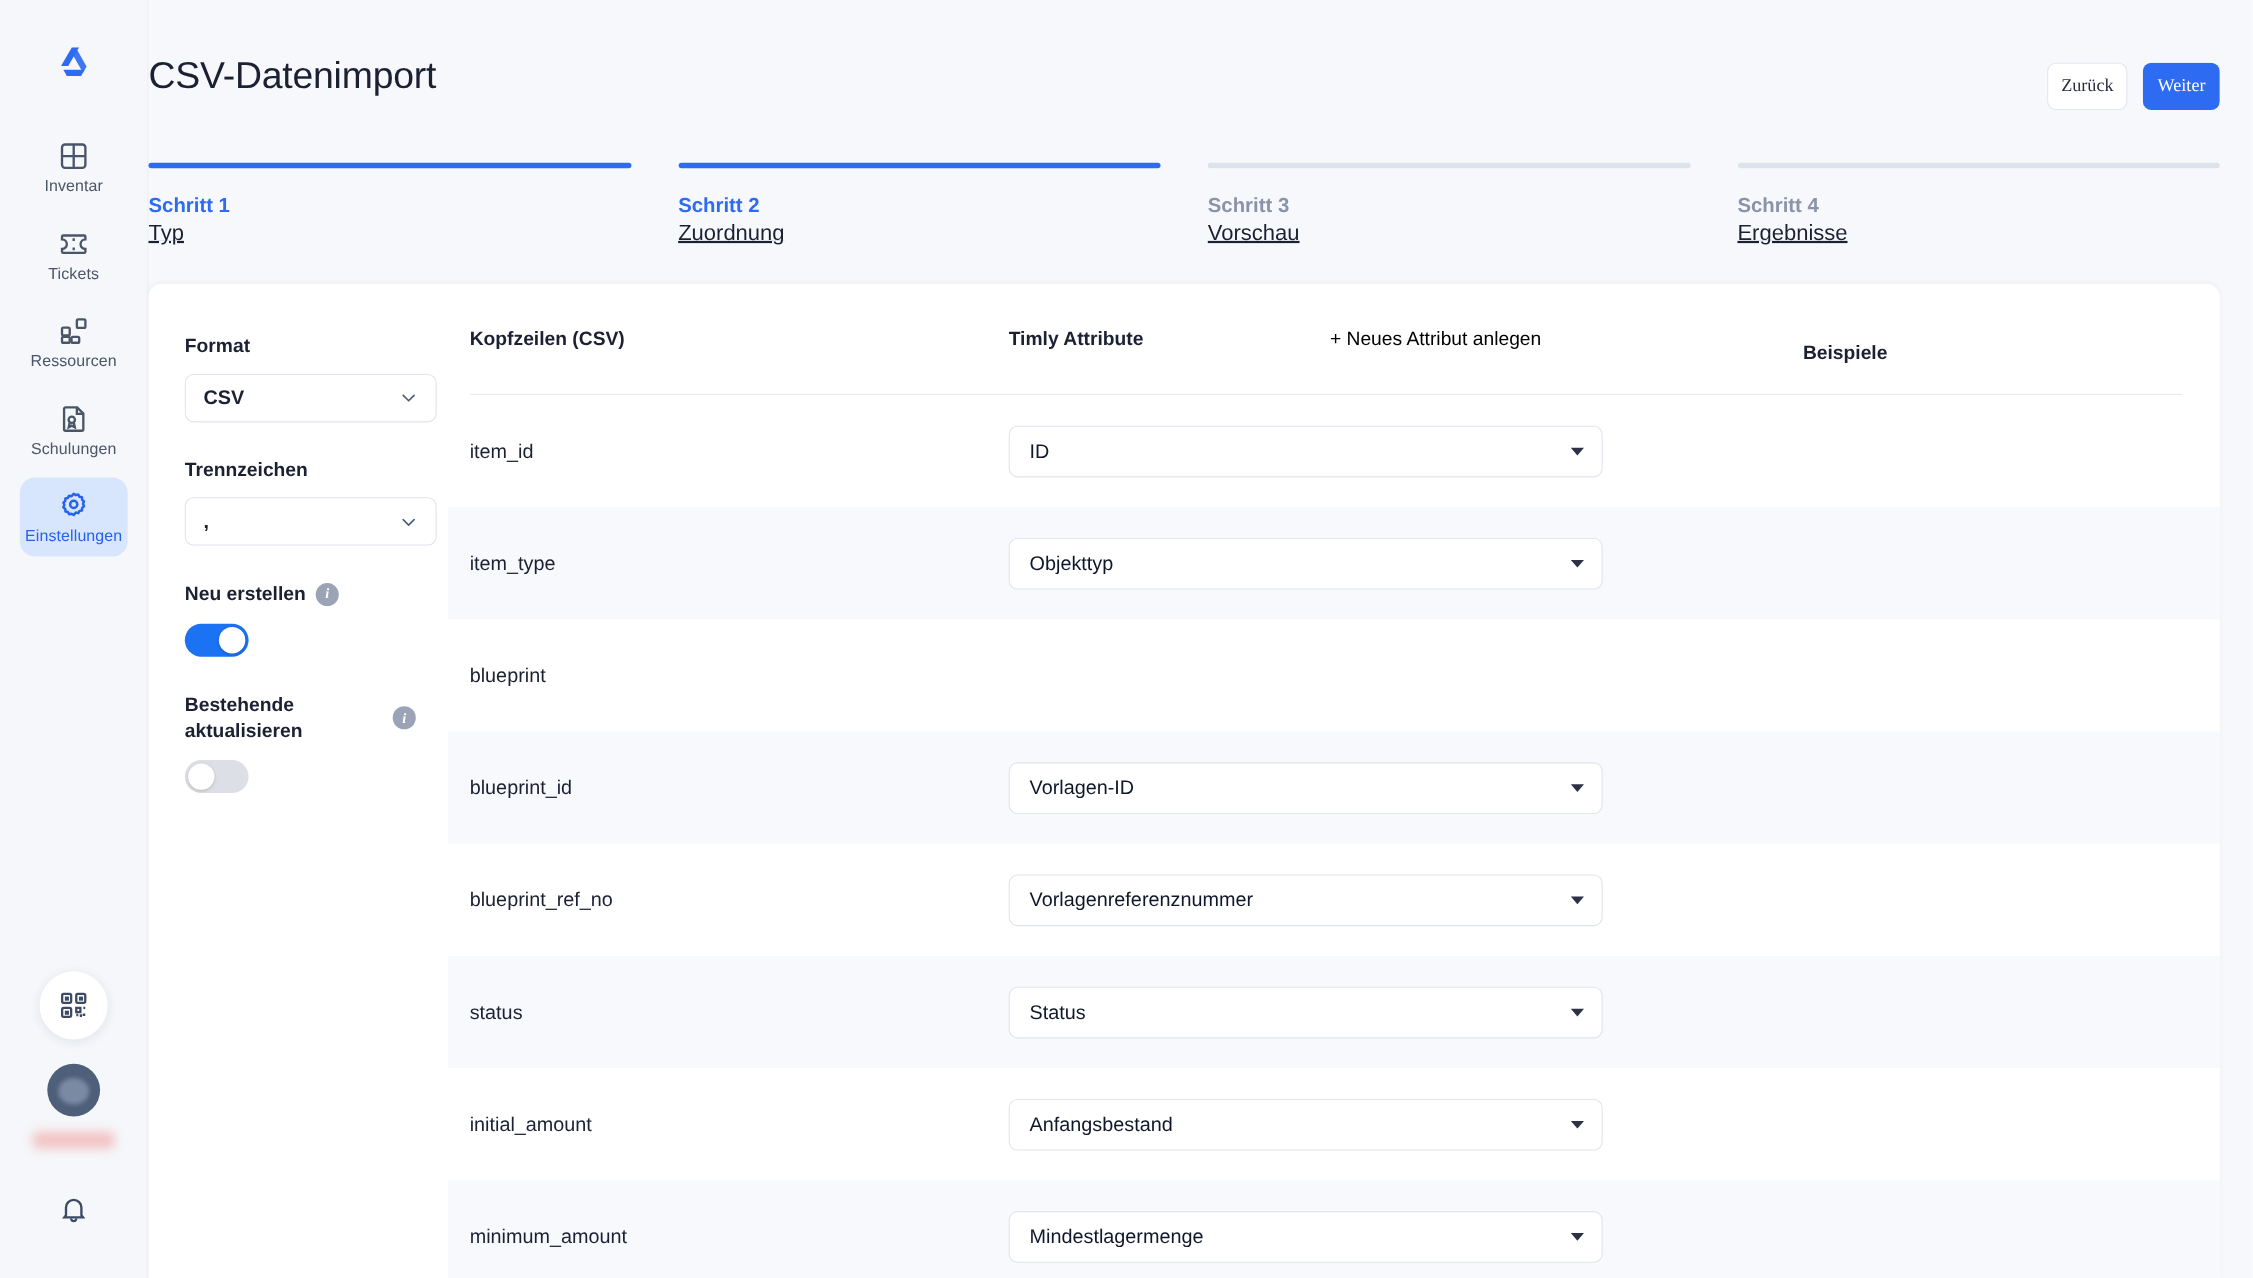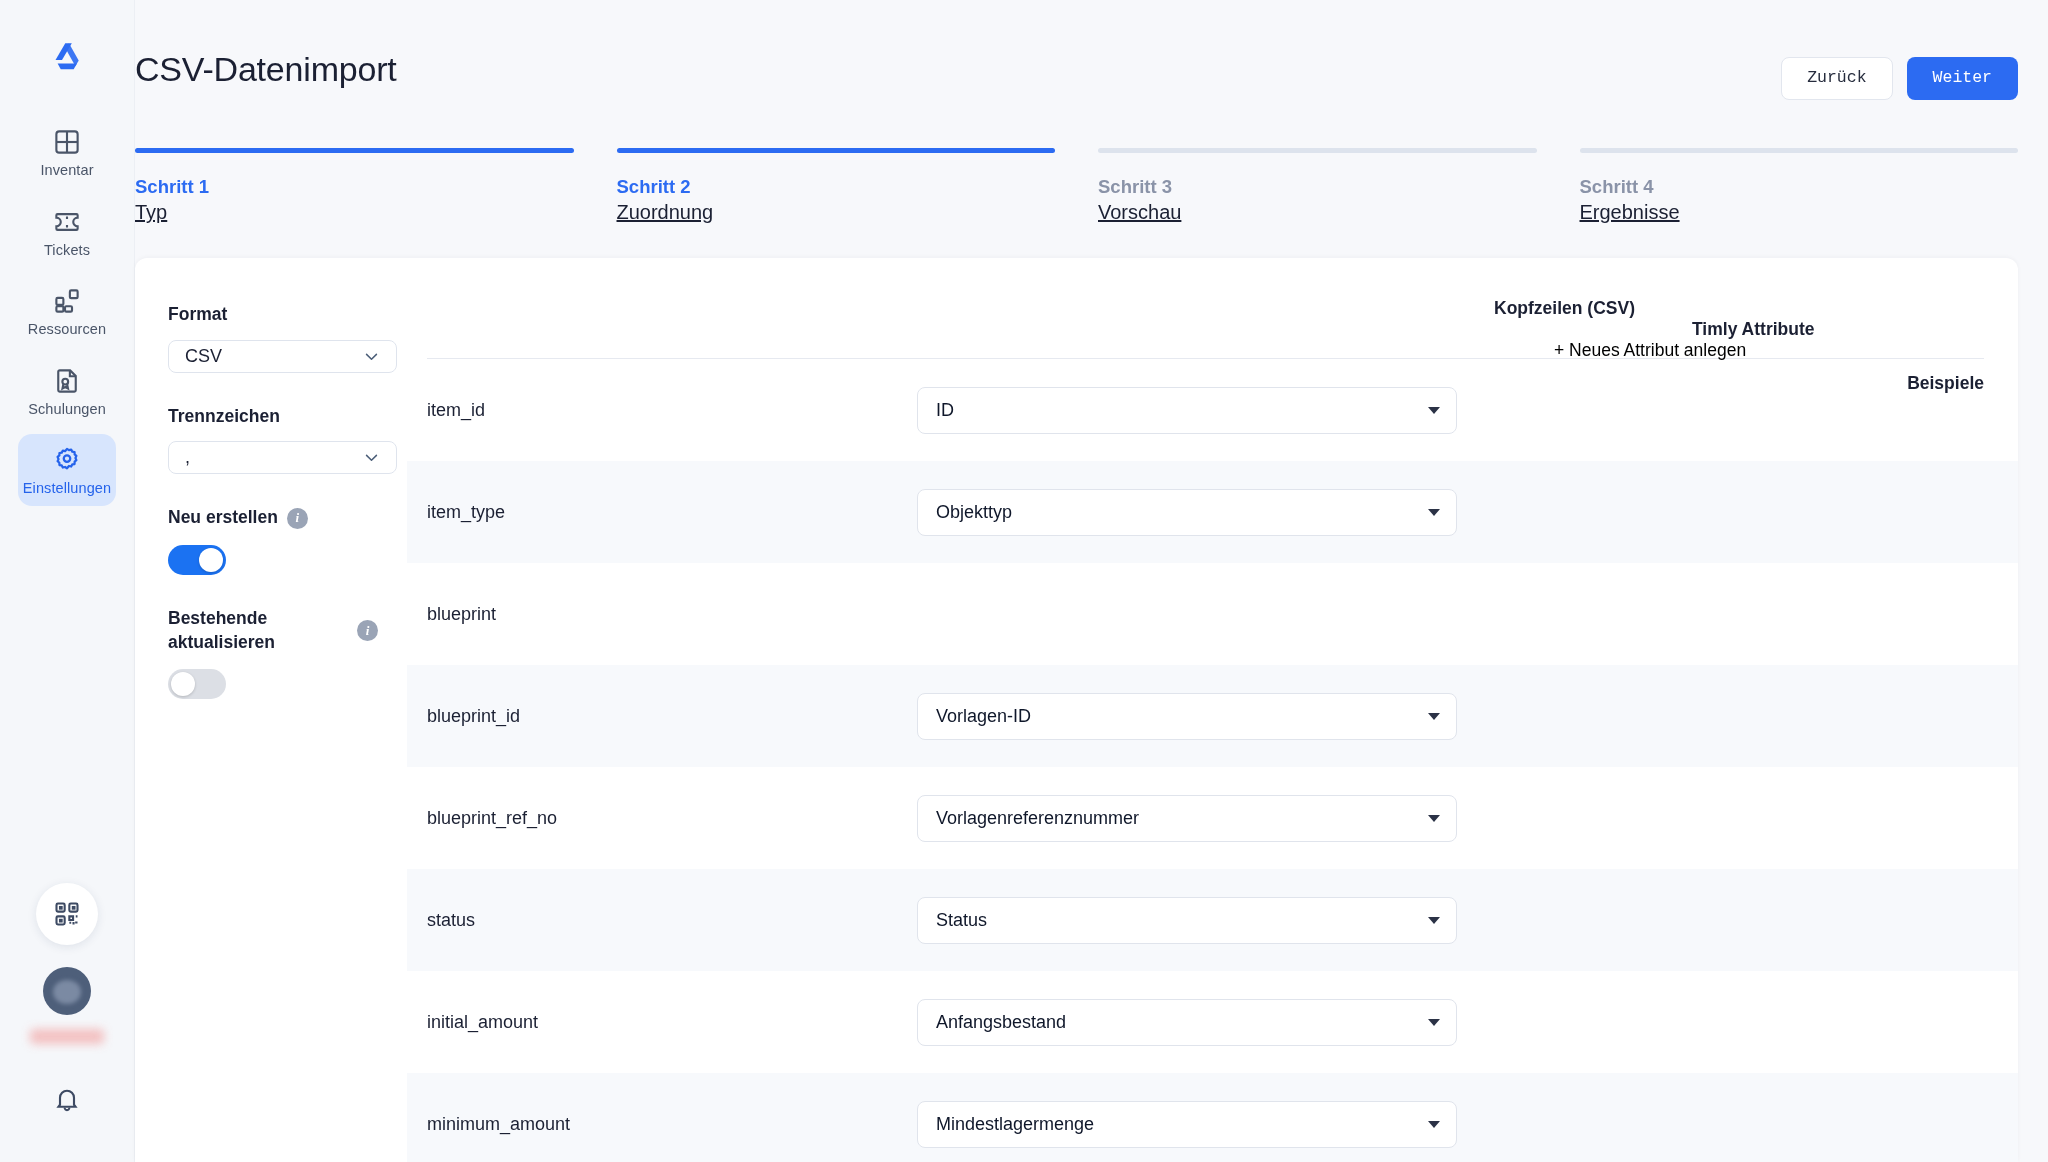--- a/index.html
+++ b/index.html
@@ -104,24 +104,24 @@
     font-weight: 400;
     color: #1b2033;
     letter-spacing: -.2px;
   }
   #header-actions {
     position: absolute;
     right: 30px; top: 57px;
     display: flex; gap: 14px;
   }
   .btn {
-    font-family: Liberation Mono, monospace;
+    font-family: Liberation Serif, serif;
     font-size: 16.5px;
     border-radius: 8px;
-    padding: 12px 25px;
+    padding: 12px 12px;
     cursor: pointer;
     border: 1px solid transparent;
     line-height: 1;
   }
   .btn-secondary {
     background: #ffffff;
     color: #262c3d;
     border-color: #e2e6ee;
   }
   .btn-primary {
@@ -181,28 +181,29 @@
   }
   .field-label {
     font-size: 17.5px;
     font-weight: 700;
     color: #1b2033;
     line-height: 1.35;
   }
   .select-box {
     margin-top: 13px;
     width: 229px;
-    height: 33px;
+    height: 44px;
     border: 1px solid #dfe4ed;
     border-radius: 8px;
     background: #fff;
     display: flex;
     align-items: center;
     padding: 0 16px;
     cursor: pointer;
+    font-weight: bold;
   }
   .select-value {
     font-size: 18px;
     color: #1b2033;
     flex: 1;
   }
   .chev { width: 17px; height: 17px; flex: none; }
   .field-group { margin-top: 32px; }
   .label-row { display: flex; align-items: center; gap: 9px; }
   .label-row.wide { width: 210px; justify-content: space-between; align-items: center; }
@@ -237,24 +238,23 @@
   .toggle.on .knob { left: 31px; }
 
   
   #mapping-pane {
     flex: 1;
     padding: 40px 0 0 0;
     overflow: hidden;
   }
   #mapping-head {
     display: flex;
-    align-items: flex-end;
+    align-items: flex-start;
     padding: 0 34px 0 20px;
     height: 42px;
-    flex-direction: column;
   }
   .col-csv   { width: 490px; flex: none; }
   .col-attr  { width: 292px; flex: none; }
   .col-new   { width: 430px; flex: none; }
   .col-samp  { flex: 1; margin-top: 12px; }
   .head-text {
     font-size: 17.5px;
     font-weight: 700;
     color: #1b2033;
   }

